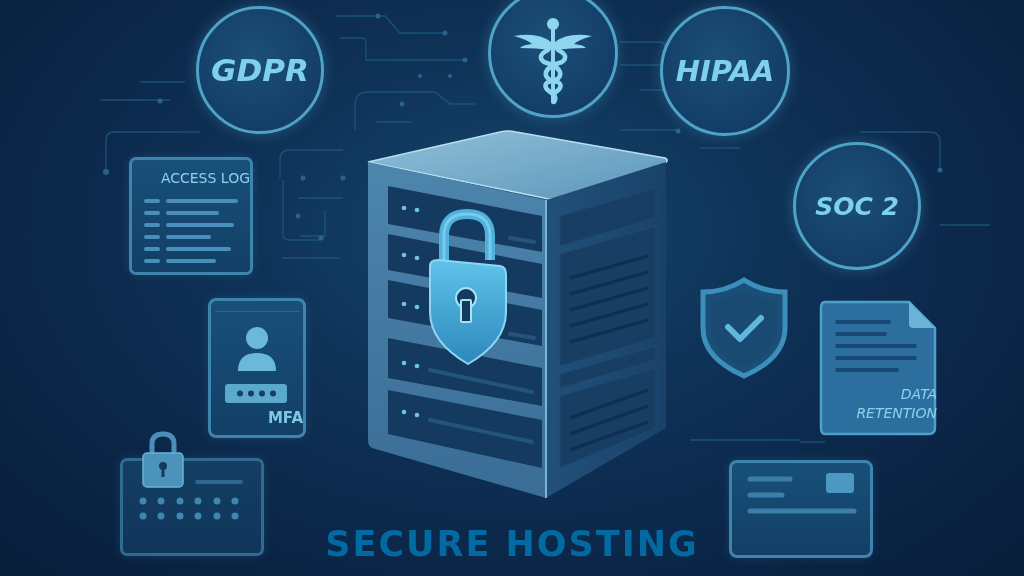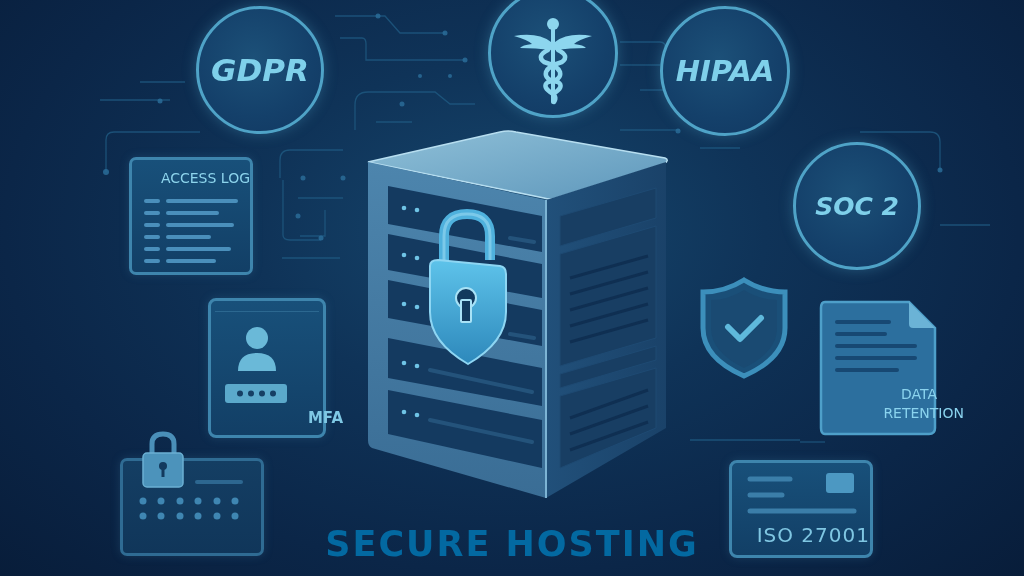--- a/index.html
+++ b/index.html
@@ -115,21 +115,21 @@
       <line x1="6" y1="40" x2="18" y2="40"></line>
         <line x1="28" y1="40" x2="69" y2="40"></line>
       <line x1="6" y1="52" x2="18" y2="52"></line>
         <line x1="28" y1="52" x2="89" y2="52"></line>
       <line x1="6" y1="64" x2="18" y2="64"></line>
         <line x1="28" y1="64" x2="74" y2="64"></line>
     </g>
   </svg>
 </div>
 
-<div class="panel" style="left:208px; top:298px; width:92px; height:134px; border-radius:8px;padding-left:20px;">
+<div class="panel" style="left:208px; top:298px; width:92px; height:134px; border-radius:8px;">
   <div class="abs" style="left:4px; right:4px; top:10px; height:1px; background:#2c6890;"></div>
   <svg class="abs" style="left:24px; top:24px;" width="44" height="52">
     <circle cx="22" cy="13" r="11" fill="#6ab9d8"></circle>
     <path d="M3 46 Q3 28 22 28 Q41 28 41 46 Z" fill="#6ab9d8"></path>
   </svg>
   <div class="abs" style="left:14px; top:83px; width:62px; height:19px; border-radius:3px; background:#5ba9cb;">
     <svg width="62" height="19">
         <g fill="#163f64">
           <circle cx="15" cy="9.5" r="3"></circle>
           <circle cx="26" cy="9.5" r="3"></circle>
@@ -245,41 +245,40 @@
   <circle cx="106" cy="170" r="10" fill="#123a5e" stroke="#a8e2f6" stroke-width="2"></circle>
   <rect x="101" y="172" width="10" height="22" rx="1" fill="#123a5e" stroke="#a8e2f6" stroke-width="2"></rect>
 </svg>
 
 <svg class="abs" style="left:697px; top:276px;" width="94" height="104">
   <path d="M47 4 Q66 16 88 16 L88 52 Q88 82 47 100 Q6 82 6 52 L6 16 Q28 16 47 4 Z" fill="#1a4f78" stroke="#3c8fbb" stroke-width="5"></path>
   <path d="M47 14 Q63 24 80 24 L80 52 Q80 76 47 92 Q14 76 14 52 L14 24 Q31 24 47 14 Z" fill="#1a4a72"></path>
   <path d="M31 51 L43 63 L64 42" fill="none" stroke="#5fb9dc" stroke-width="6" stroke-linecap="round" stroke-linejoin="round"></path>
 </svg>
 
-<div class="abs" style="left:819px; top:300px; width:118px; height:164px;">
+<div class="abs" style="left:819px; top:300px; width:118px; height:164px;font-style:italic;">
   <svg class="abs" style="left:0; top:0;" width="118" height="136">
     <path d="M6 2 L90 2 L116 28 L116 128 Q116 134 110 134 L6 134 Q2 134 2 128 L2 8 Q2 2 6 2 Z" fill="#2c6f9e" stroke="#4e9fc9" stroke-width="2.5"></path>
     <path d="M90 2 L90 24 Q90 28 94 28 L116 28 Z" fill="#6bb3d6"></path>
     <g stroke="#174873" stroke-width="4" stroke-linecap="round">
       <line x1="18" y1="22" x2="70" y2="22"></line>
         <line x1="18" y1="34" x2="66" y2="34"></line>
       <line x1="18" y1="46" x2="96" y2="46"></line>
         <line x1="18" y1="58" x2="96" y2="58"></line>
       <line x1="18" y1="70" x2="78" y2="70"></line>
     </g>
   </svg>
   <div class="panel-label" style="top:86px; font-size:14px; color:#8ad3ee;">DATA</div>
-  <div class="panel-label" style="top:105px; font-size:14px; color:#8ad3ee;padding-left:27px;">RETENTION</div>
+  <div class="panel-label" style="top:105px; font-size:14px; color:#8ad3ee;">RETENTION</div>
 </div>
 
 <div class="panel" style="left:729px; top:460px; width:138px; height:92px; border-radius:8px;">
   <svg class="abs" style="left:10px; top:10px;" width="120" height="48">
     <g stroke="#3b7ea9" stroke-width="5" stroke-linecap="round">
       <line x1="8" y1="6" x2="48" y2="6"></line>
         <line x1="8" y1="22" x2="40" y2="22"></line>
         <line x1="8" y1="38" x2="112" y2="38"></line>
     </g>
     <rect x="84" y="0" width="28" height="20" rx="3" fill="#4c98c2"></rect>
   </svg>
-  <div class="panel-label" style="top:60px; font-size:20px; color:#7fc6e2; letter-spacing:1px;">ISO 27001</div>
 </div>
 
 <div class="title">SECURE HOSTING</div>
 
 </body></html>

